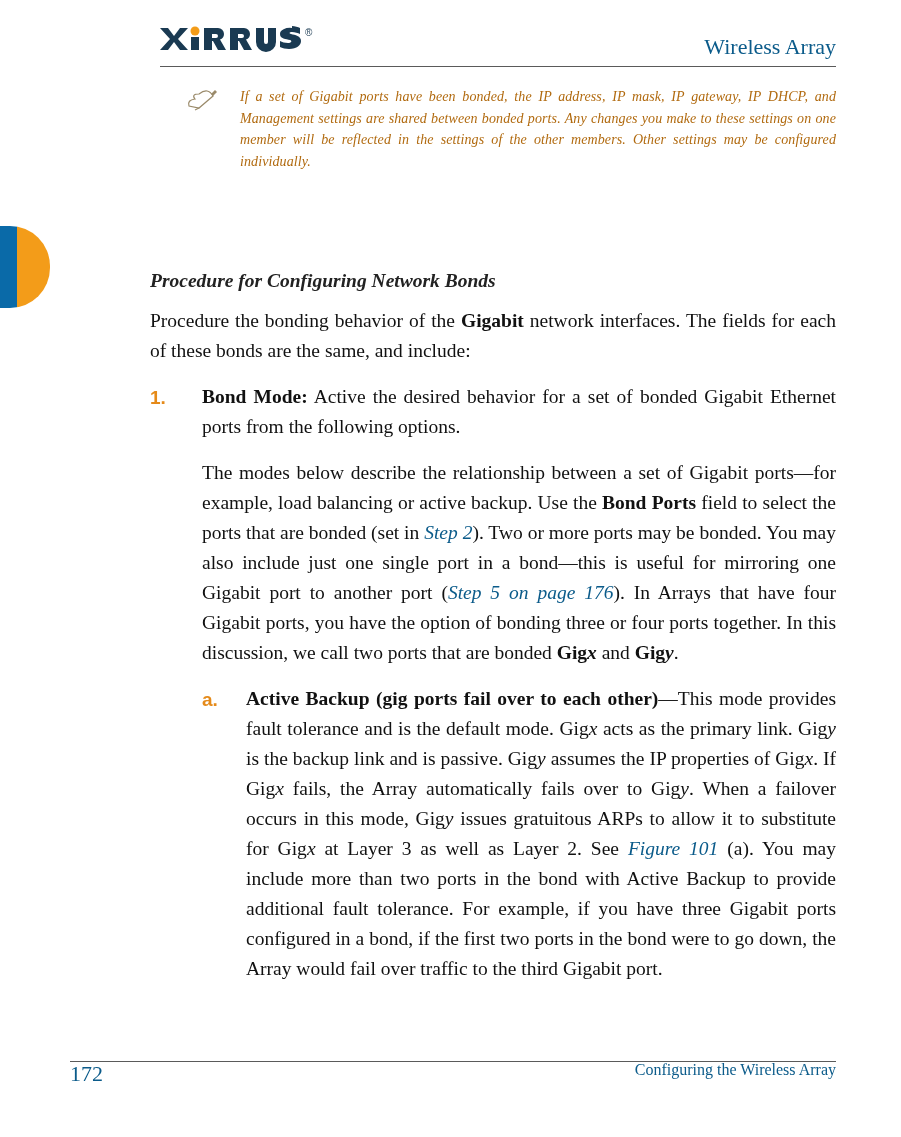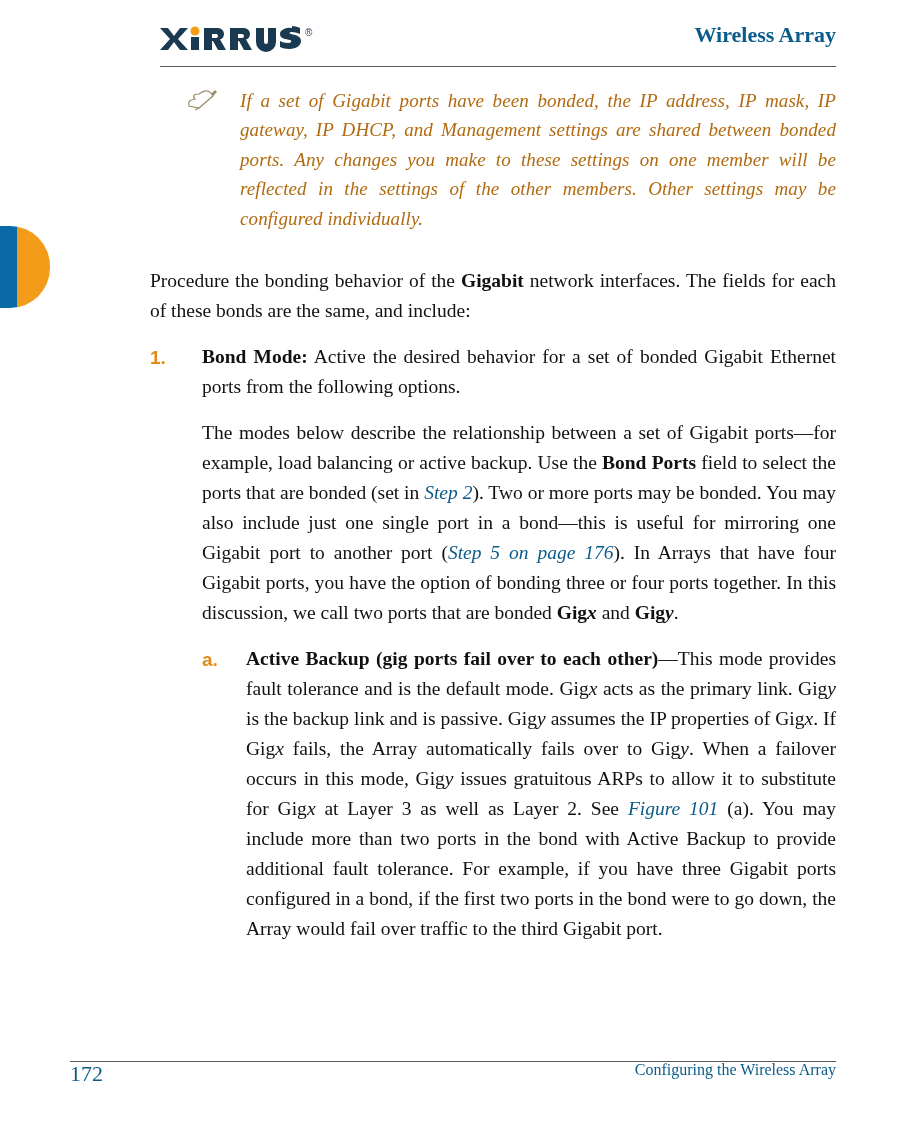--- a/index.html
+++ b/index.html
@@ -26,25 +26,24 @@
     height: 44px;
   }
   .logo {
     position: absolute;
     left: 160px;
     top: 4px;
   }
   .doc-title {
     position: absolute;
     right: 65px;
-    top: 0px;
+    top: 12px;
     color: #0b5b8a;
     font-size: 22px;
     font-family: "Palatino Linotype", "Book Antiqua", Palatino, Georgia, serif;
-    font-weight: bold;
   }
   .header-rule {
     position: absolute;
     left: 160px;
     right: 65px;
     top: 36px;
     border: 0;
     border-top: 1px solid #5a5a5a;
   }
 
@@ -58,21 +57,21 @@
   }
   .note-icon {
     width: 55px;
     flex: 0 0 55px;
     text-align: left;
     color: #9a8a6a;
   }
   .note-text {
     color: #b16a0f;
     font-style: italic;
-    font-size: 19px;
+    font-size: 14px;
     line-height: 1.55;
     text-align: justify;
     letter-spacing: 0.1px;
   }
 
   .side-tab {
     position: absolute;
     left: 0;
     top: 226px;
     width: 50px;
@@ -221,20 +220,21 @@
         <path d="M28 10 L32 6 L30 4 L26 8 z" fill="#9a8a6a"></path>
         <line x1="14" y1="22" x2="10" y2="24" stroke="#9a8a6a" stroke-width="1.2"></line>
       </svg>
     </div>
     <div class="note-text">If a set of Gigabit ports have been bonded, the IP address, IP mask, IP gateway, IP DHCP, and Management settings are shared between bonded ports. Any changes you make to these settings on one member will be reflected in the settings of the other members. Other settings may be configured individually.</div>
   </div>
 
   <div class="side-tab"></div>
 
   <div class="content">
+    <div class="proc-heading">Procedure for Configuring Network Bonds</div>
 
     <div class="intro">
       <span>Procedure the bonding behavior of the </span><b>Gigabit</b><span> network interfaces. The fields for each of these bonds are the same, and include:</span>
     </div>
 
     <ol class="num-list">
       <li class="num-item">
         <div class="num-marker">1.</div>
         <div class="num-body">
           <div class="para">

